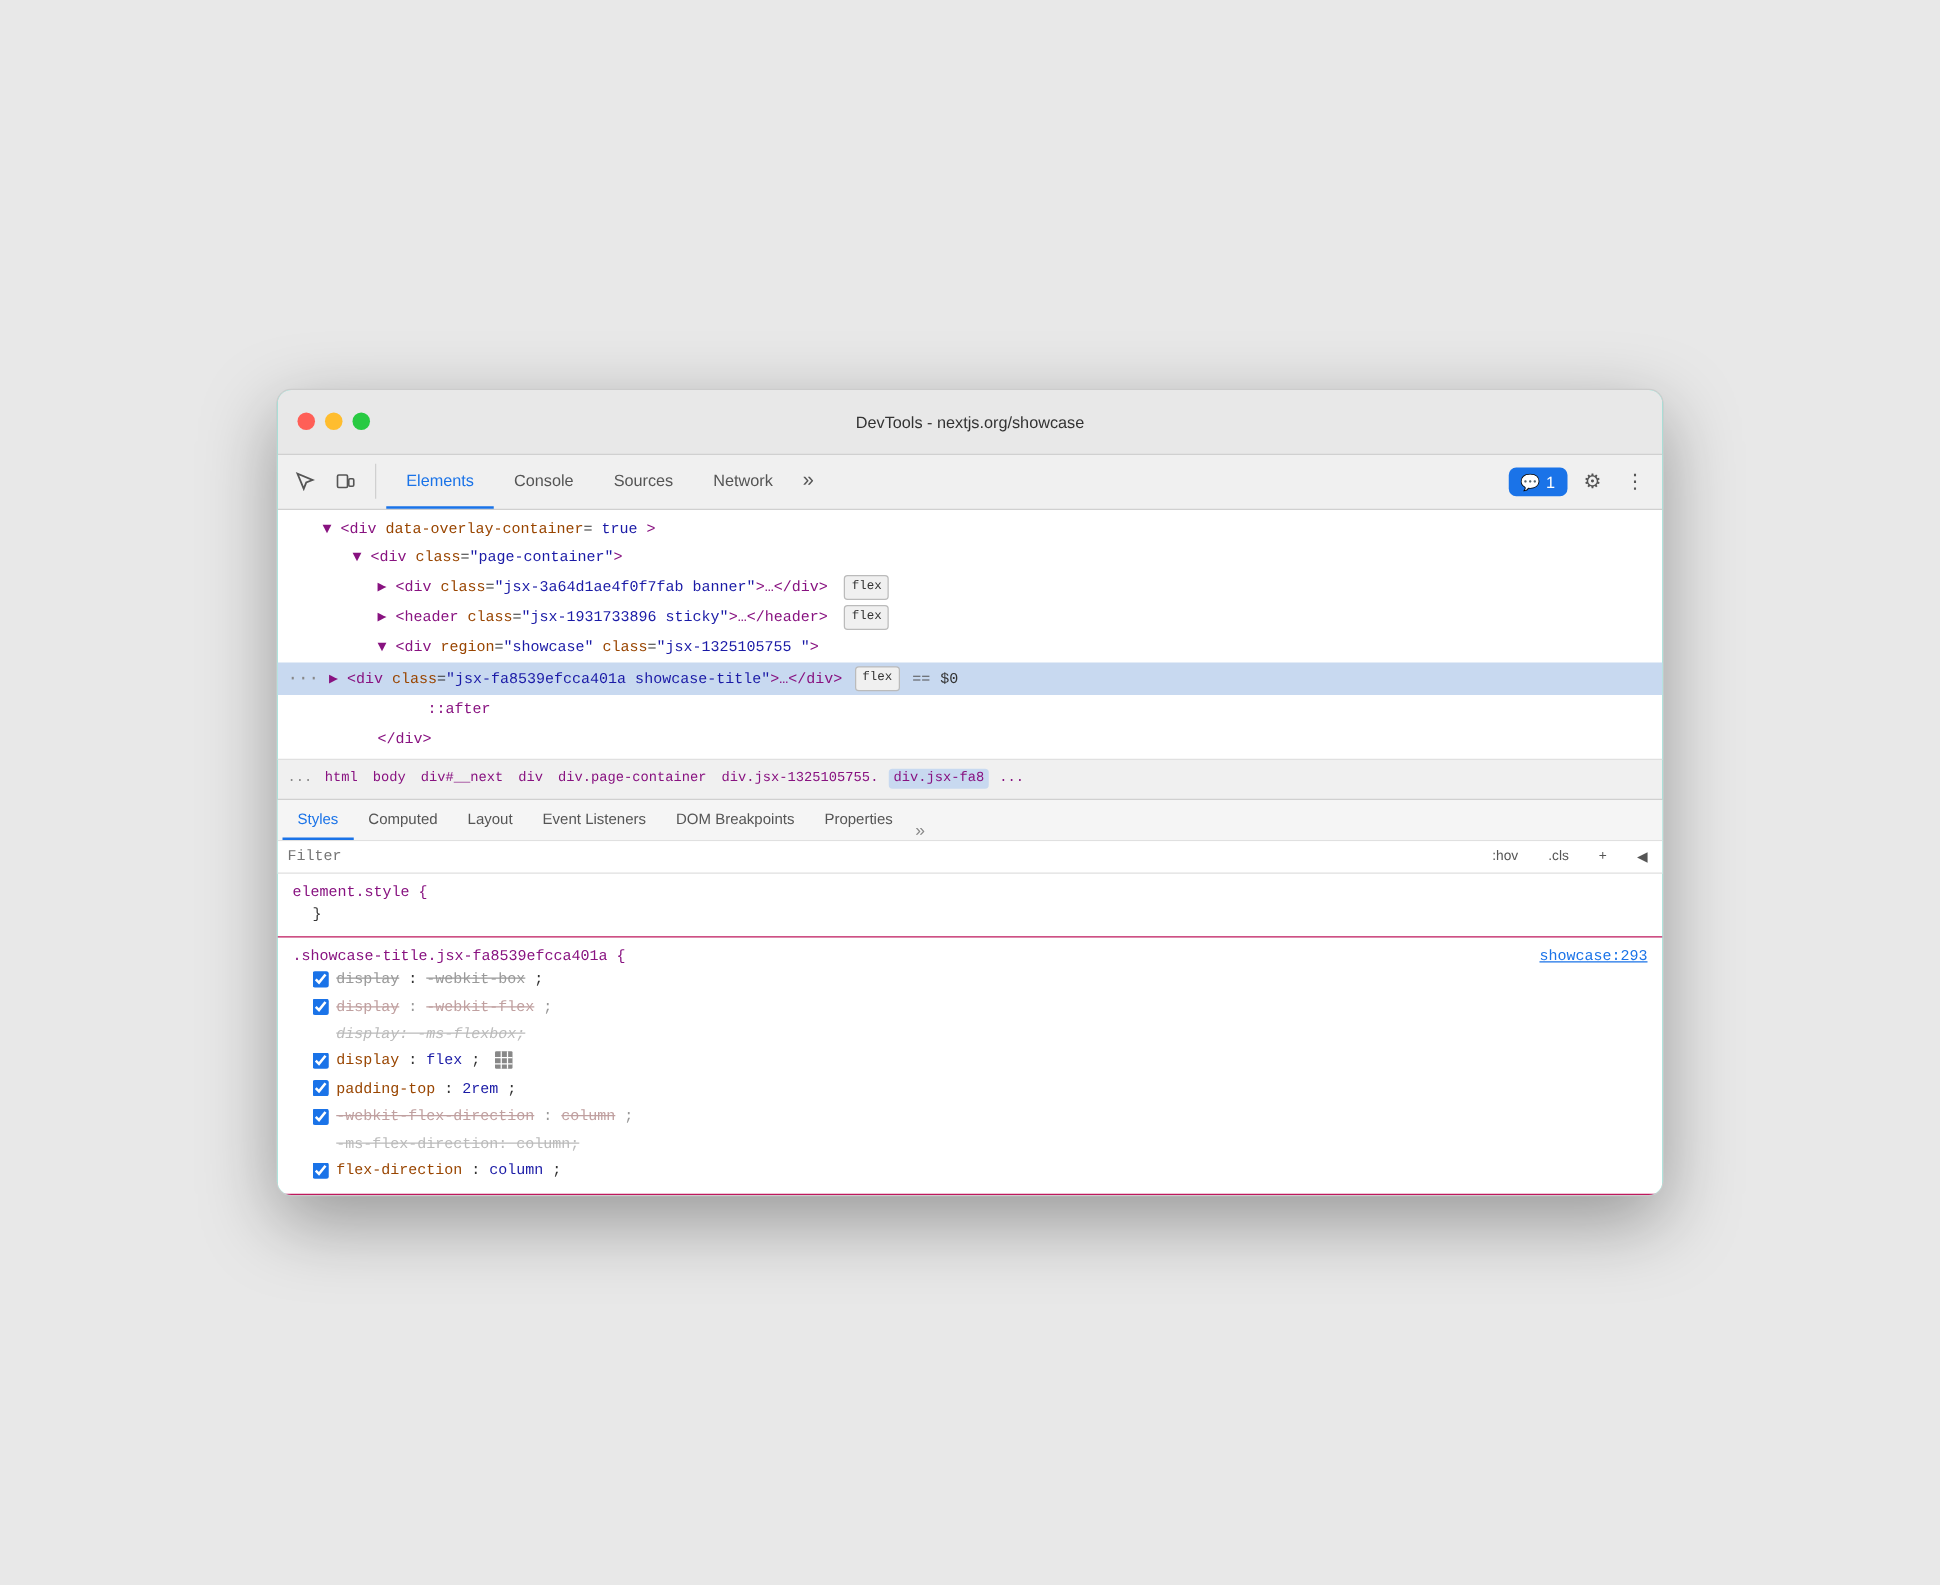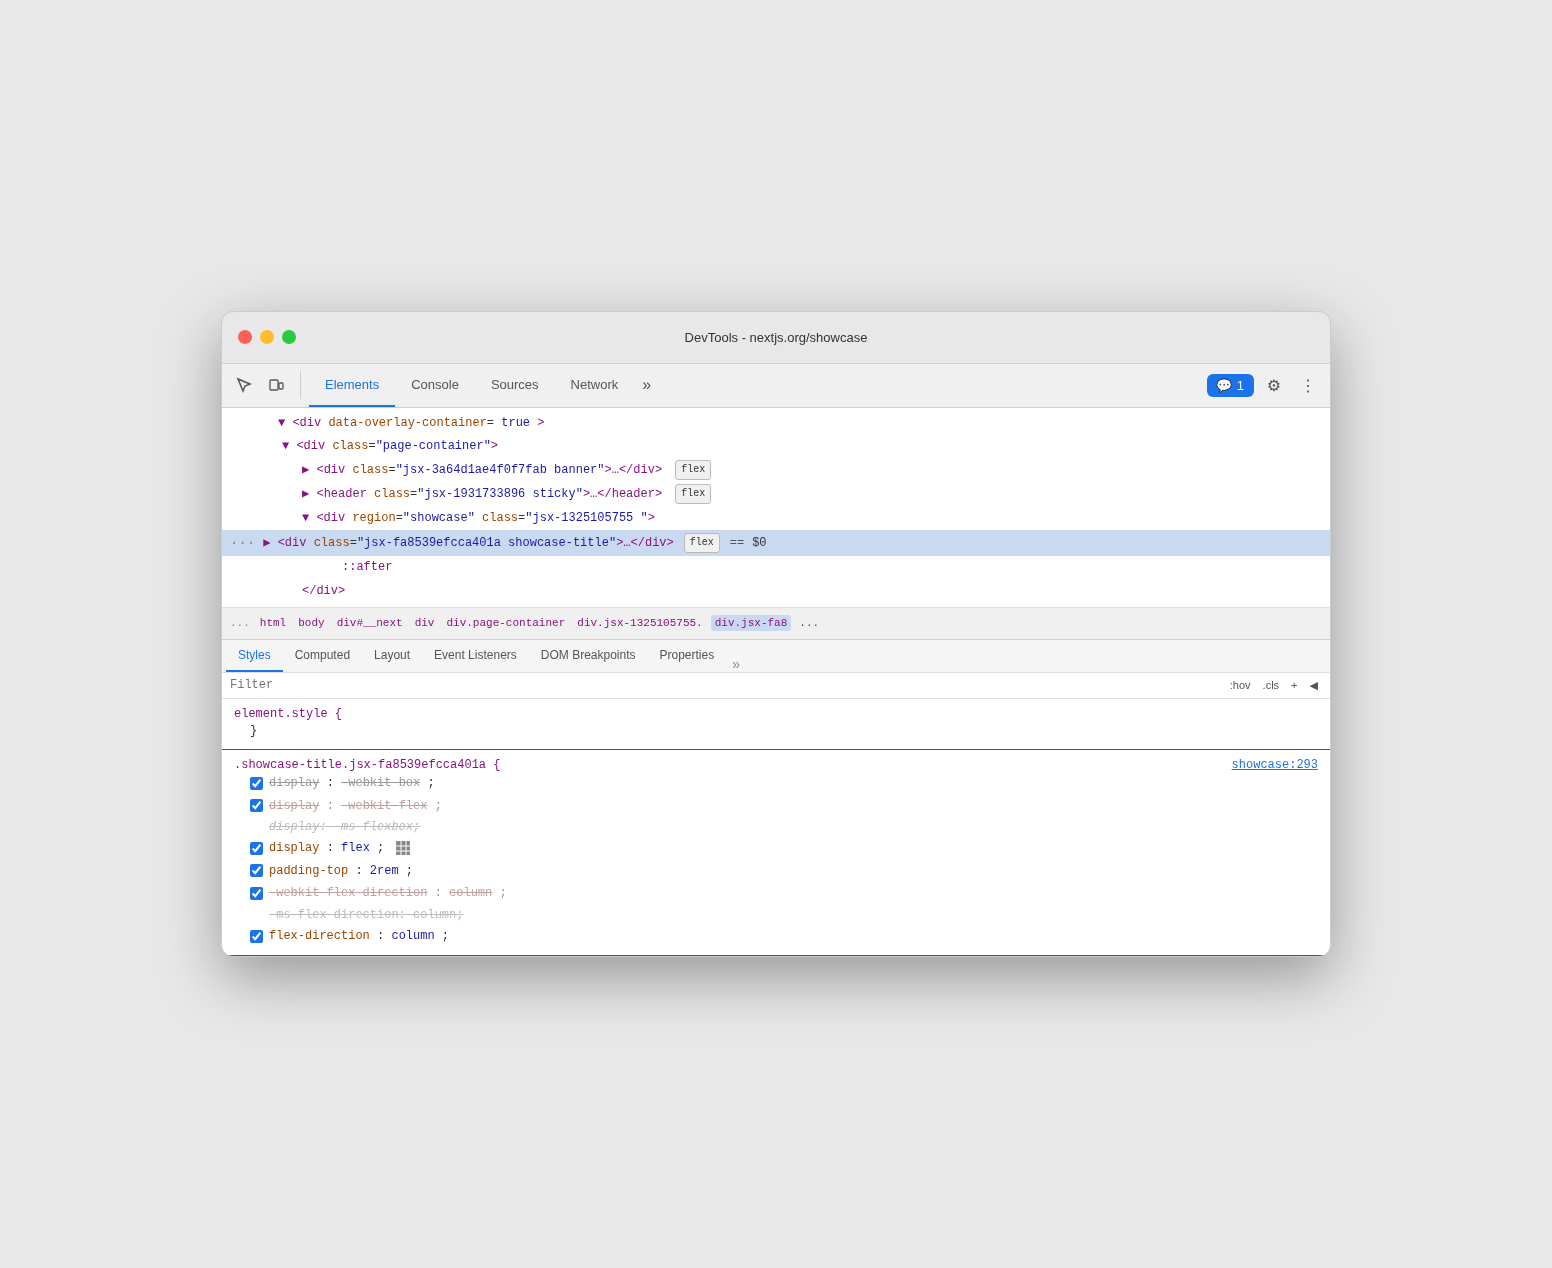--- a/index.html
+++ b/index.html
@@ -160,21 +160,21 @@
       padding-left: 8px;
       display: flex;
       align-items: center;
       gap: 4px;
     }
     .dots-icon {
       color: #888;
       font-size: 14px;
       margin-right: 4px;
     }
-    .indent-1 { padding-left: 56px; }
+    .indent-1 { padding-left: 36px; }
     .indent-2 { padding-left: 60px; }
     .indent-3 { padding-left: 80px; }
     .indent-4 { padding-left: 100px; }
     .tag { color: #881280; }
     .attr-name { color: #994500; }
     .attr-value { color: #1a1aa6; }
     .pseudo { color: #881280; }
     .badge-flex {
       display: inline-block;
       background: #f0f0f0;
@@ -255,21 +255,21 @@
       flex: 1;
       border: none;
       outline: none;
       font-size: 12px;
       background: transparent;
       font-family: 'Menlo', 'Monaco', 'Courier New', monospace;
     }
     .filter-actions {
       display: flex;
       align-items: center;
-      gap: 4px;
+      gap: 16px;
     }
     .filter-action-btn {
       font-size: 11px;
       color: #555;
       background: none;
       border: none;
       cursor: pointer;
       padding: 2px 4px;
       border-radius: 3px;
     }

